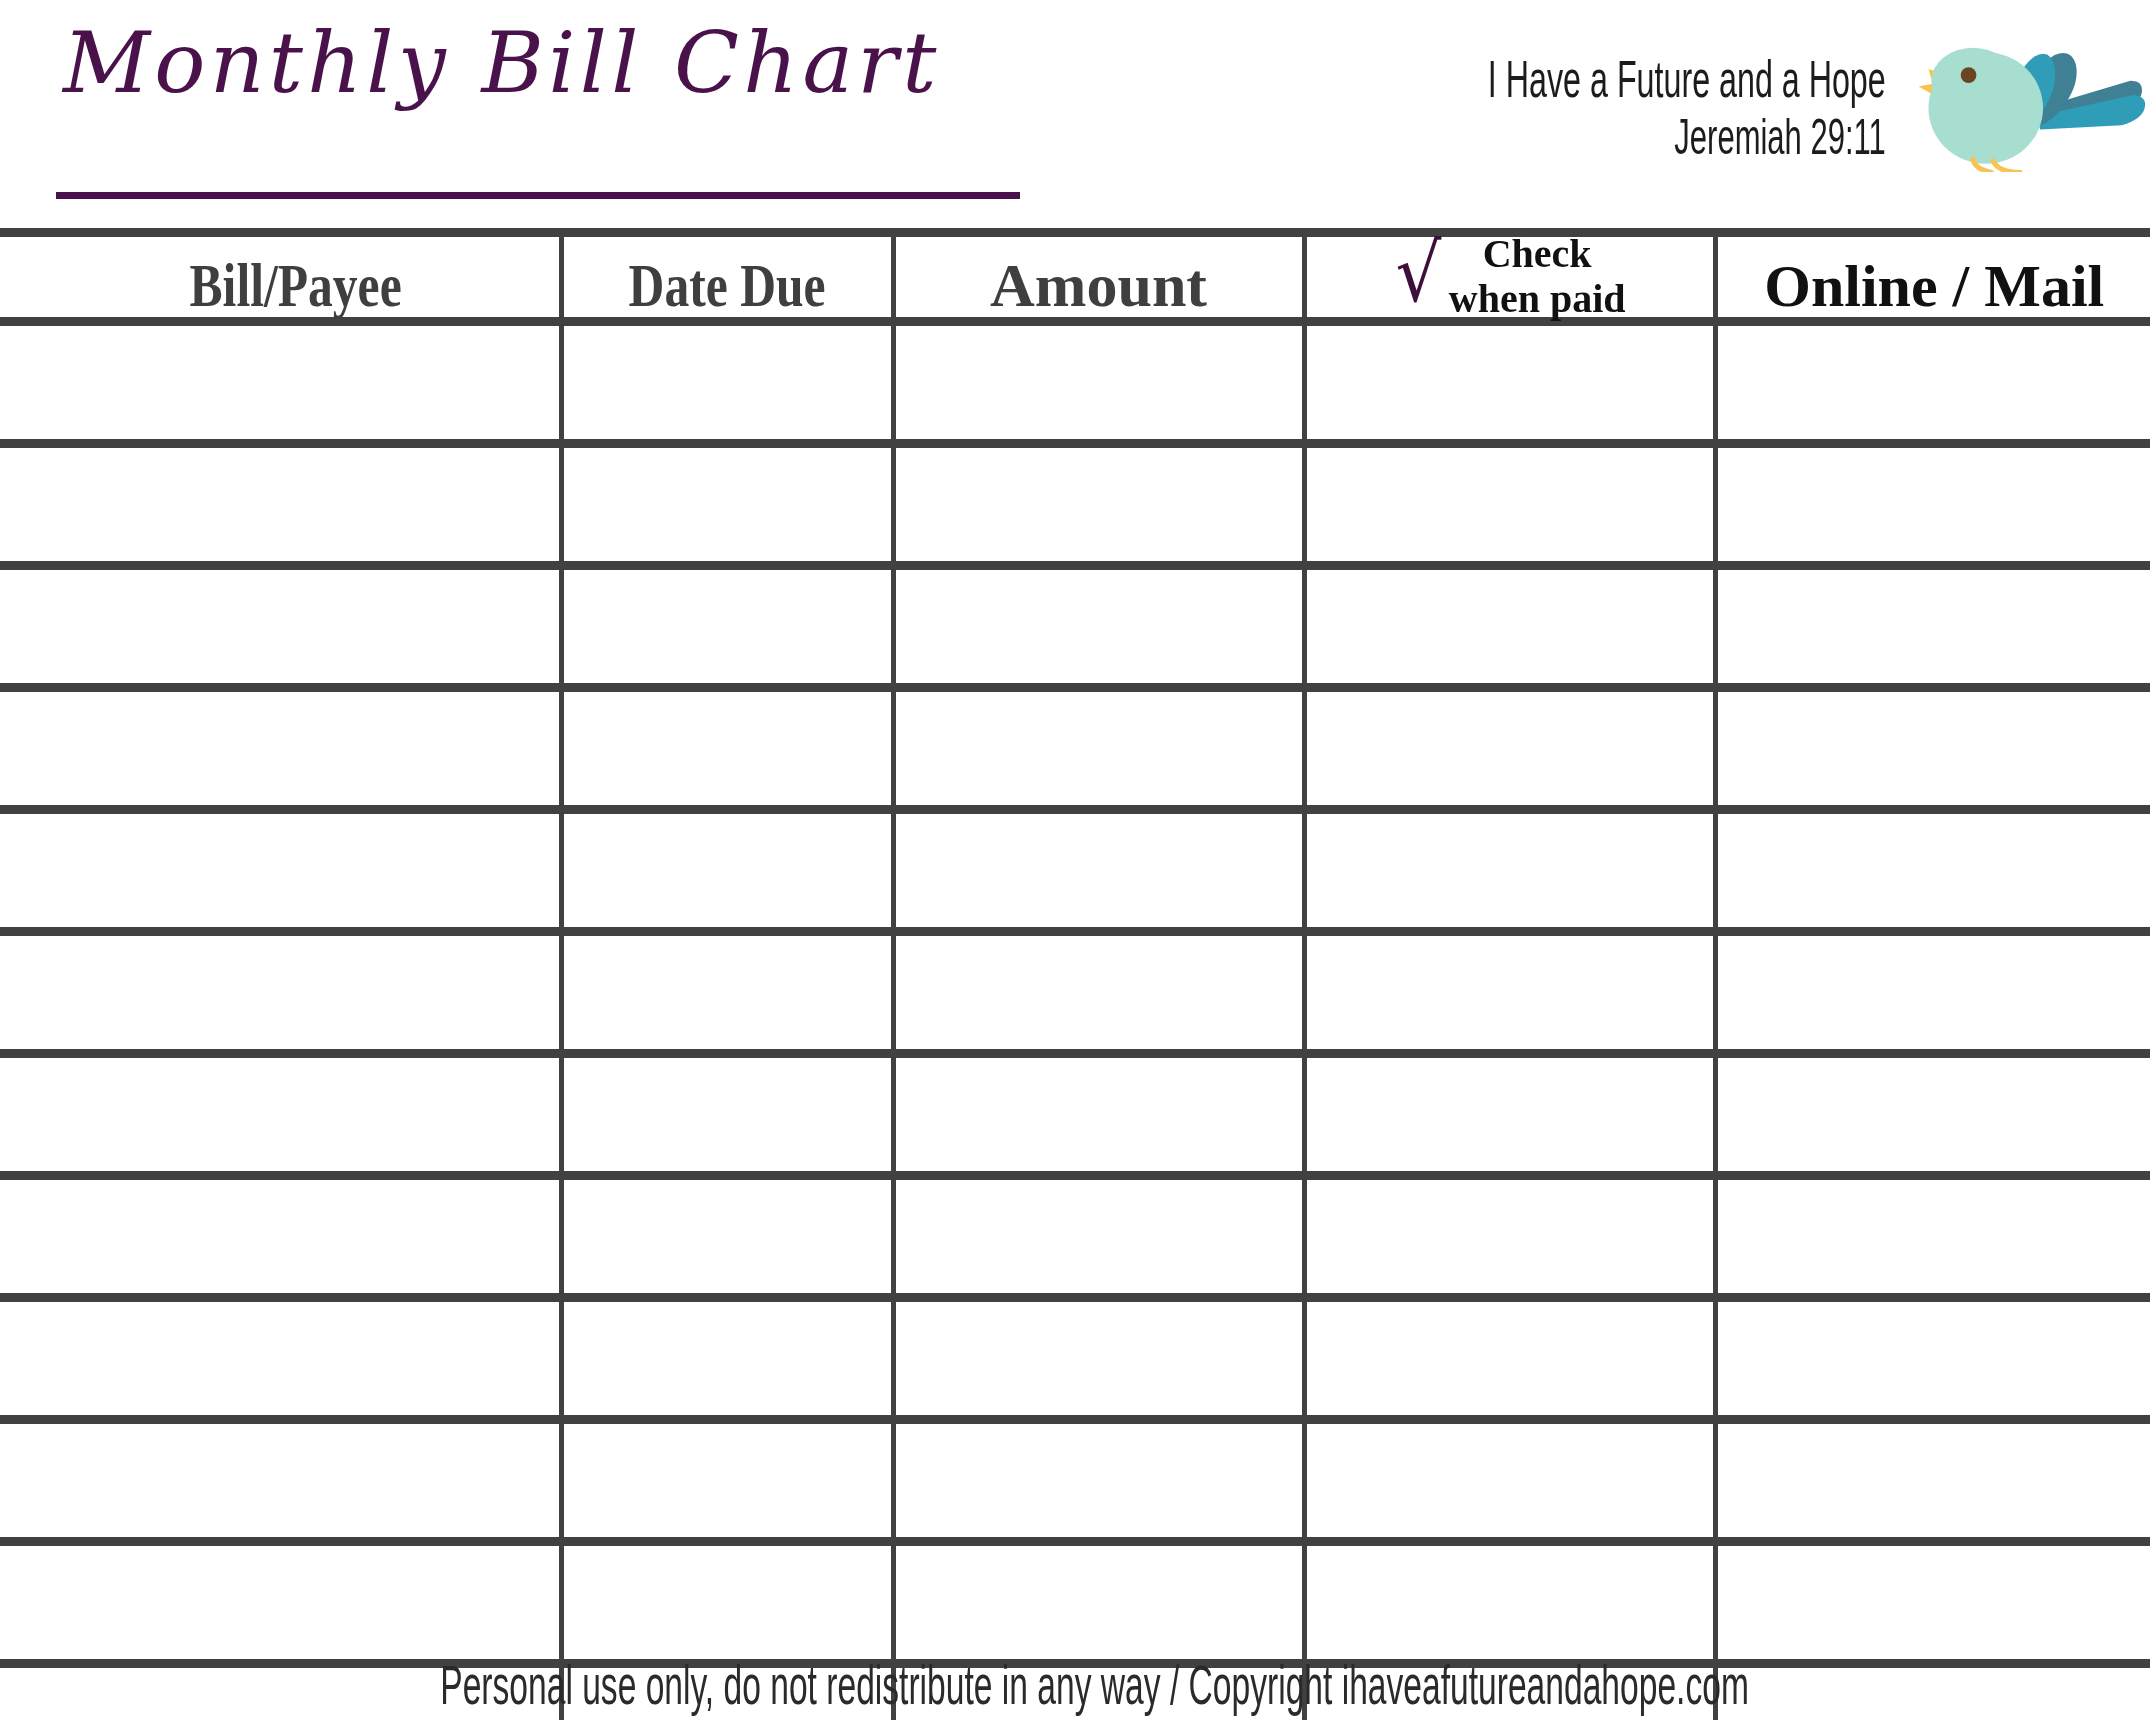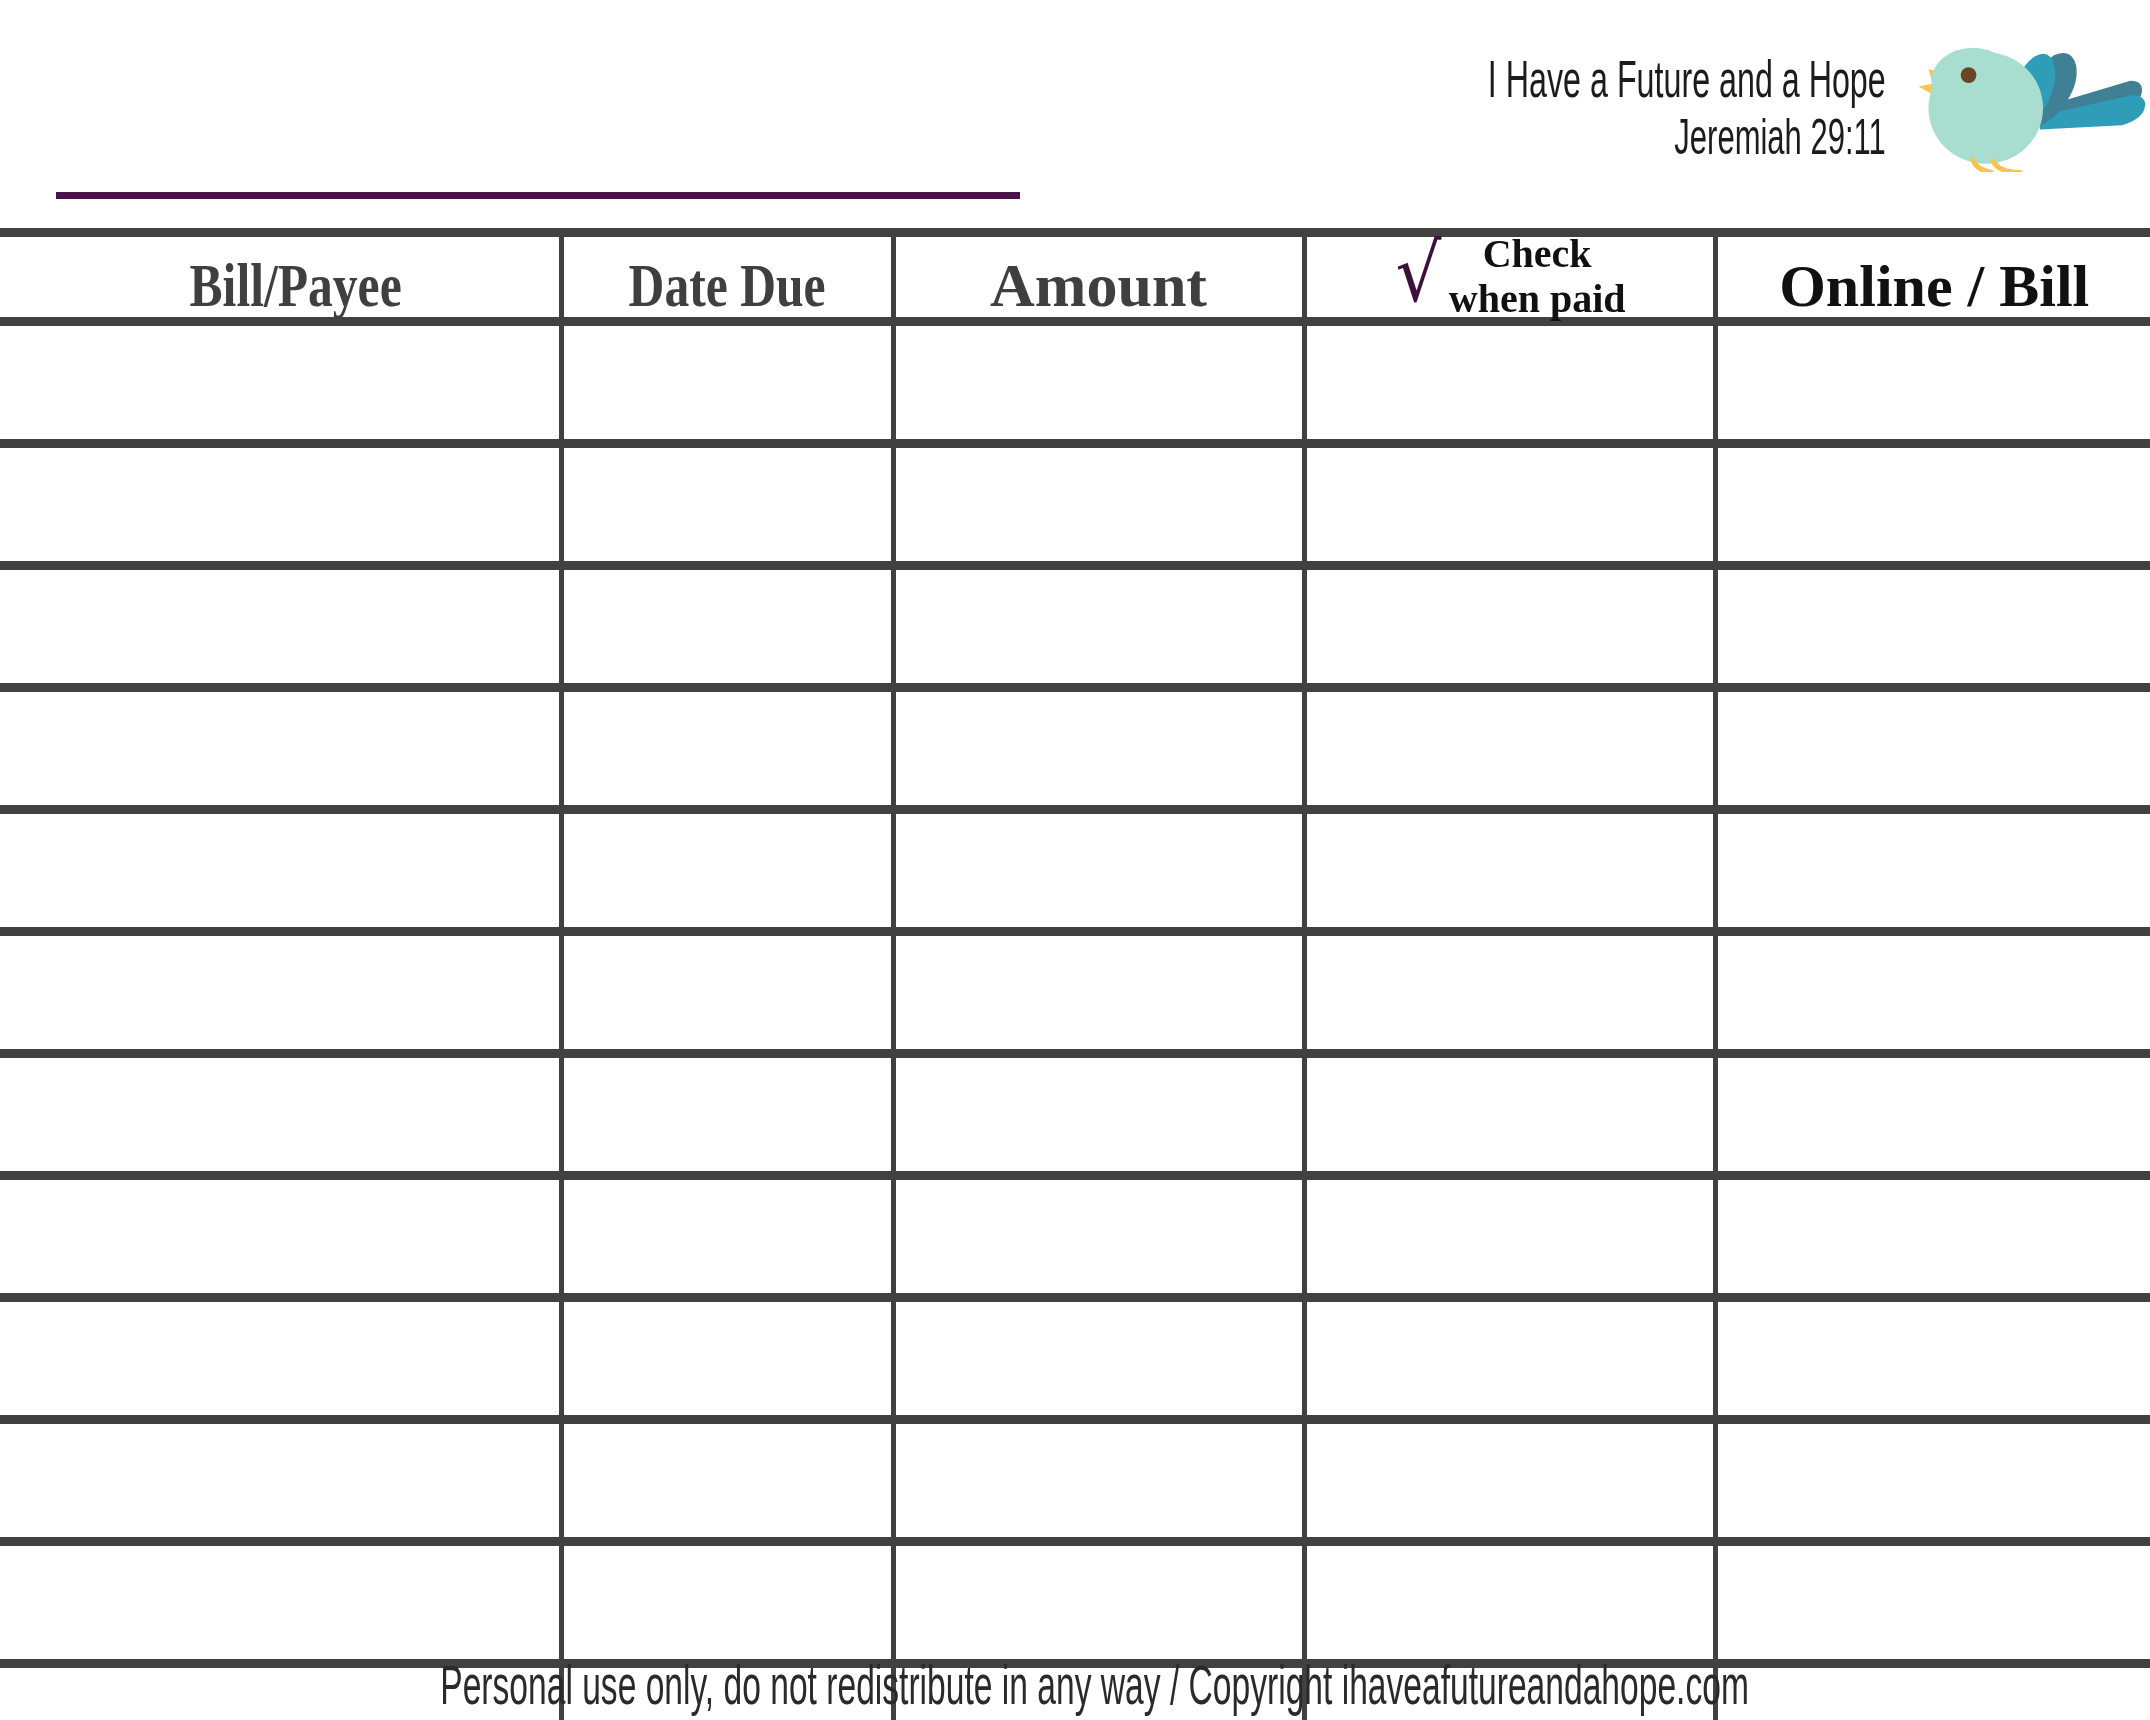--- a/index.html
+++ b/index.html
@@ -191,20 +191,21 @@
     transform-origin: center top;
     white-space: nowrap;
     line-height: 1.0;
   }
 </style>
 </head>
 <body>
 
 <div class="header">
 
+  <div class="page-title">Monthly Bill Chart</div>
   <div class="title-underline"></div>
 
   <div class="verse-block">
     <span class="verse-line1">I Have a Future and a Hope</span>
     <span class="verse-line2">Jeremiah 29:11</span>
   </div>
 
   <div class="bird">
     <svg viewBox="0 0 345 185" width="247" height="133" xmlns="http://www.w3.org/2000/svg">
 
@@ -252,21 +253,21 @@
       <th>
         <div class="check-cell-inner">
           <span class="check-glyph">√</span>
           <span class="check-words">
             <span>Check</span><br>
             <span>when paid</span>
           </span>
         </div>
       </th>
       <th>
-        <span class="hdr-online">Online / Bill</span>
+        <span class="hdr-online">Online / Mail</span>
       </th>
     </tr>
   </thead>
   <tbody>
       <tr>
         <td></td>
         <td></td>
         <td></td>
         <td></td>
         <td></td>

